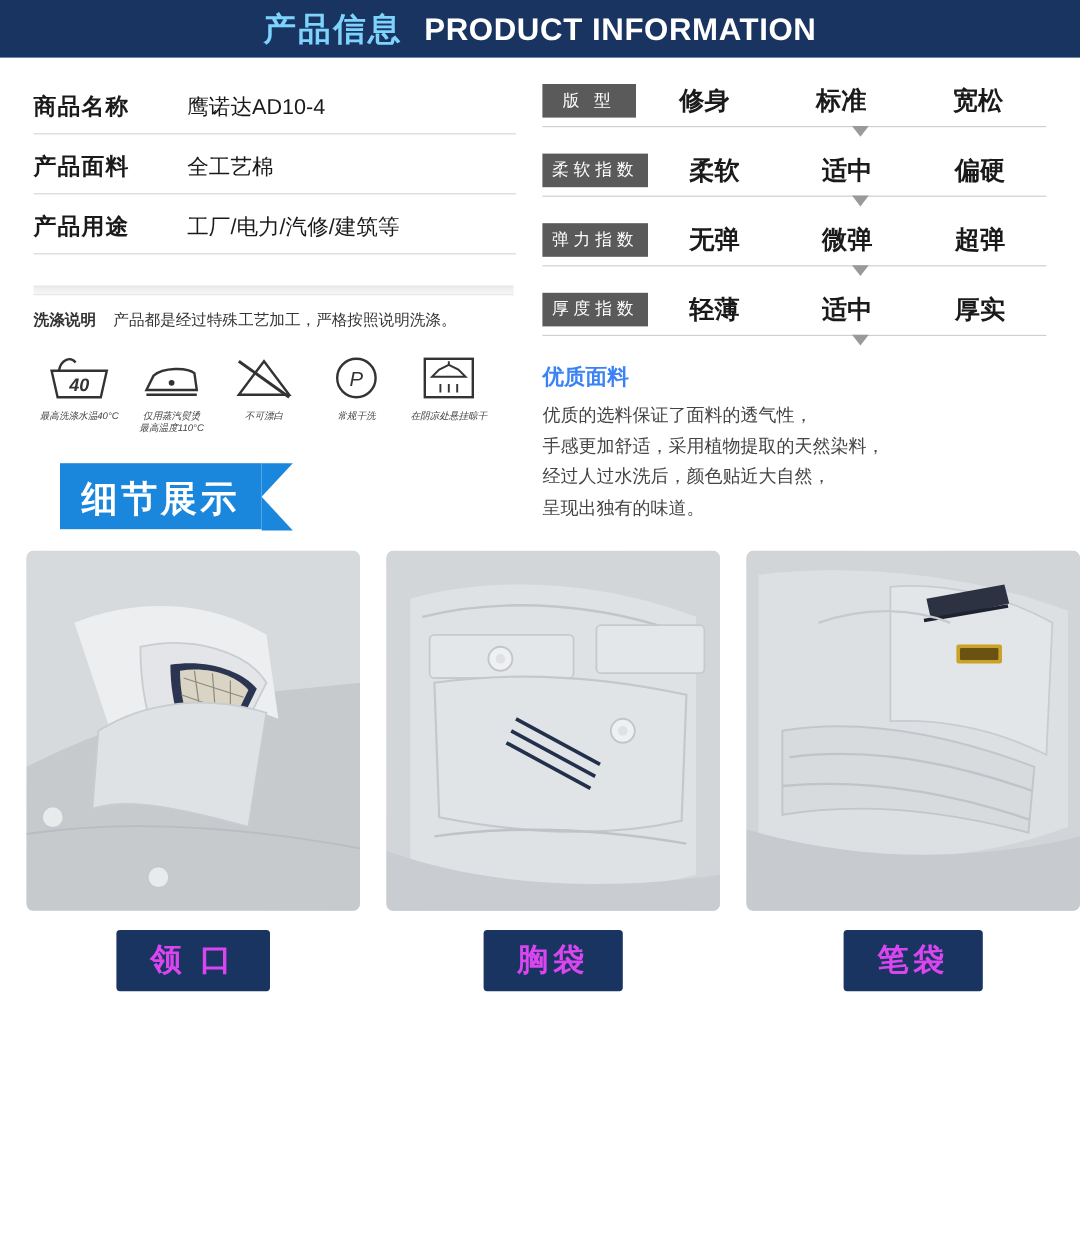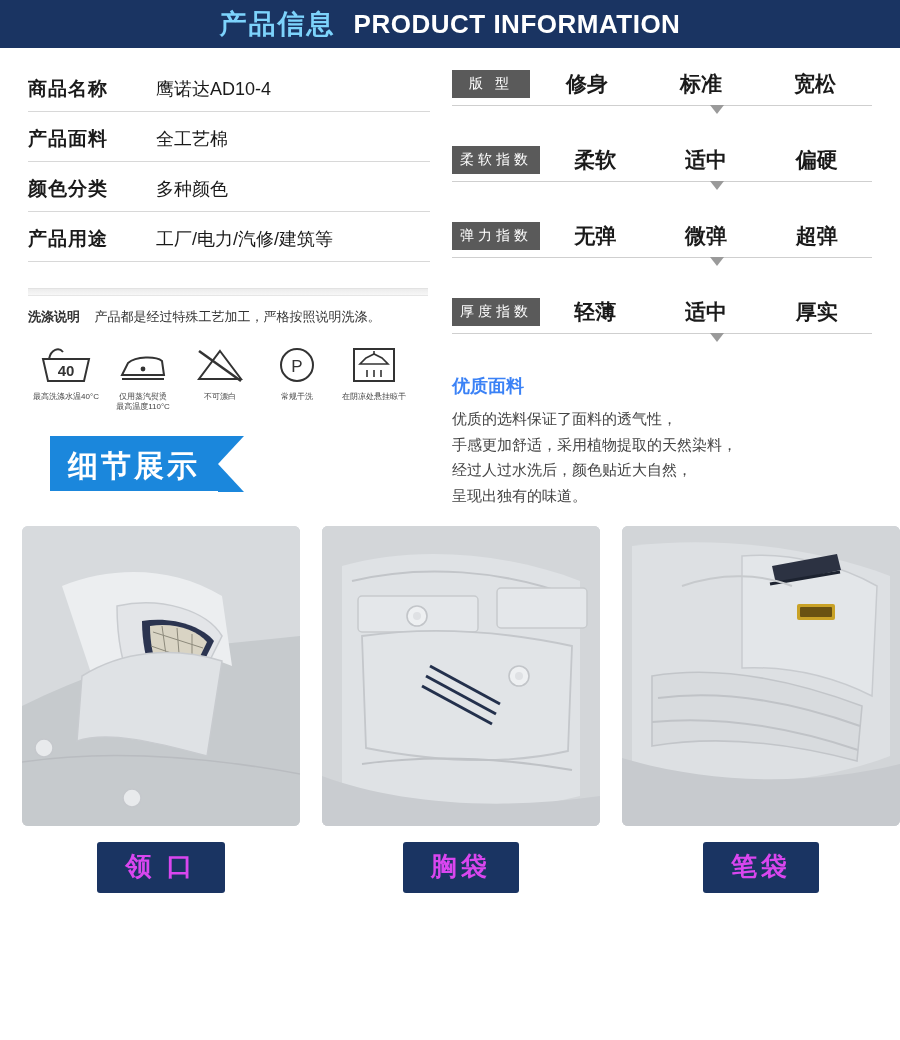--- a/index.html
+++ b/index.html
@@ -90,20 +90,21 @@
   .wash-title {
     font-size: 13px;
     color: #333;
     margin-bottom: 14px;
   }
   .wash-title .bold { font-weight: bold; text-align: center; }
   .wash-icons {
     display: flex;
     gap: 9px;
     padding-left: 4px;
+    font-style: italic;
   }
   .wash-item {
     width: 68px;
     text-align: center;
   }
   .wash-item .glyph {
     height: 48px;
     display: flex;
     align-items: center;
     justify-content: center;
@@ -140,21 +141,21 @@
     top: 0;
     width: 0;
     height: 0;
     border-top: 28px solid #1b87dc;
     border-bottom: 28px solid #1b87dc;
     border-right: 26px solid transparent;
   }
 
   
   .scale-row {
-    margin-bottom: 40px;
+    margin-bottom: 22px;
   }
   .scale-head {
     display: flex;
     align-items: center;
   }
   .scale-tag {
     background: #5a5a5a;
     color: #fff;
     font-size: 14px;
     padding: 5px 8px;
@@ -261,24 +262,20 @@
 
   <div class="col-left">
 
     <div class="spec-row">
       <div class="spec-label">商品名称</div>
       <div class="spec-value">鹰诺达AD10-4</div>
     </div>
     <div class="spec-row">
       <div class="spec-label">产品面料</div>
       <div class="spec-value">全工艺棉</div>
-    </div>
-    <div class="spec-row">
-      <div class="spec-label">颜色分类</div>
-      <div class="spec-value">多种颜色</div>
     </div>
     <div class="spec-row">
       <div class="spec-label">产品用途</div>
       <div class="spec-value">工厂/电力/汽修/建筑等</div>
     </div>
 
     <div class="wash-block">
       <div class="wash-divider"></div>
       <div class="wash-title">
         <span class="bold">洗涤说明</span>

